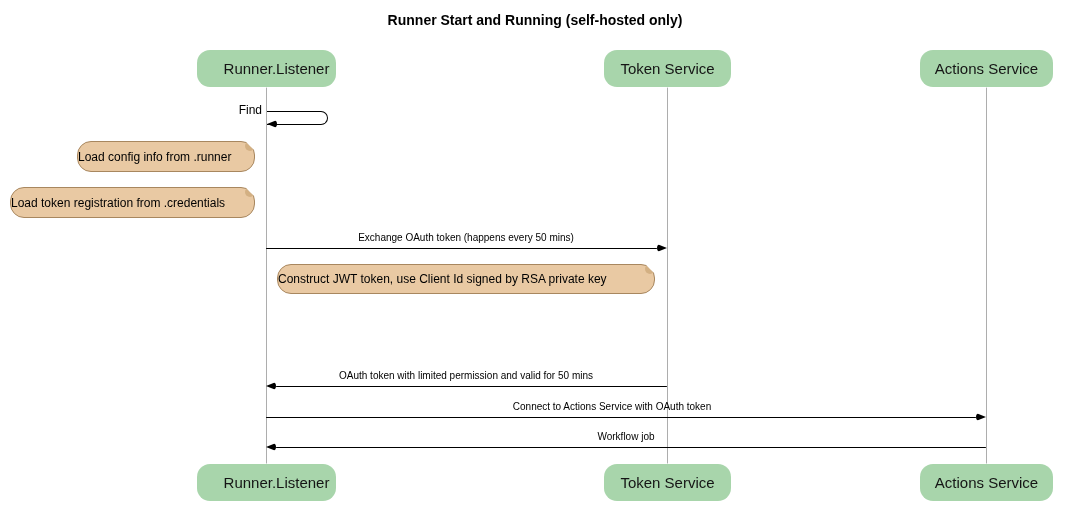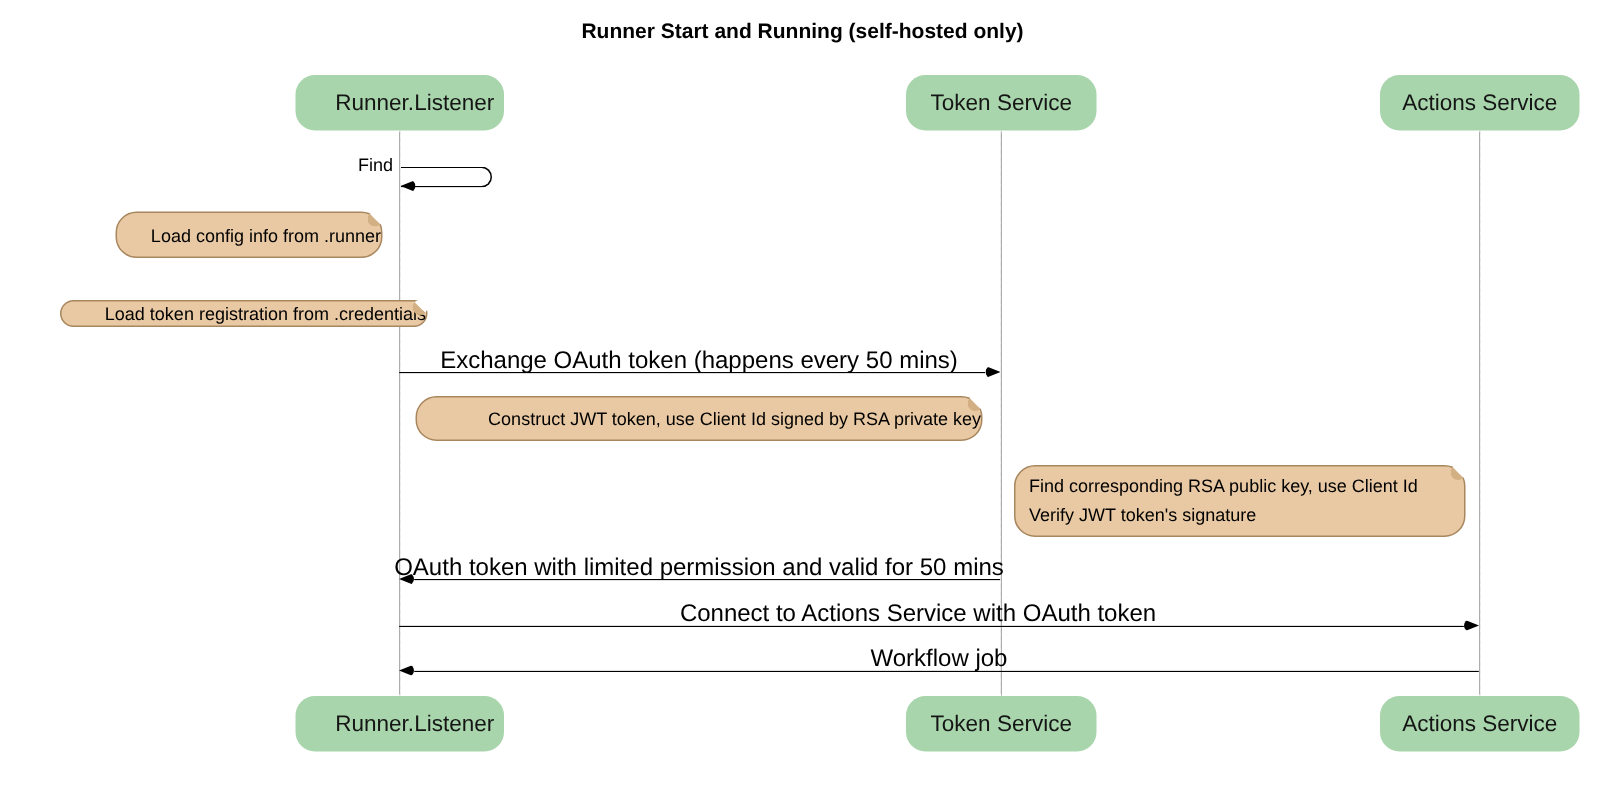--- a/index.html
+++ b/index.html
@@ -28,21 +28,21 @@
     display:flex; align-items:center; justify-content:center;
     font-size:15px; white-space:nowrap; z-index:3;
   }
   .p-runner  { left:197px; width:139px;padding-left:20px; }
   .p-token   { left:604px; width:127px; }
   .p-actions { left:920px; width:133px; }
   .row-top    { top:50px; }
   .row-bottom { top:464px; }
 
   .msg-label {
-    position:absolute; font-size:16px; white-space:nowrap;
+    position:absolute; font-size:10px; white-space:nowrap;
     transform:translateX(-50%); z-index:2;
   }
   .msg-line {
     position:absolute; height:0; border-top:1px solid var(--arrow); z-index:2;
   }
   .arrow-left {
     position:absolute; width:0; height:0; z-index:2;
     border-top:4px solid transparent; border-bottom:4px solid transparent;
     border-right:10px solid var(--arrow);
   }
@@ -57,31 +57,31 @@
   }
   .self-loop {
     position:absolute; left:267px; top:111px; width:61px; height:14px;
     border:1px solid var(--arrow); border-left:none;
     border-radius:0 9px 9px 0; z-index:2;
   }
   .note {
     position:absolute; background:var(--note_fill);
     border:1px solid var(--note_border);
     font-size:12px; z-index:4; display:flex; align-items:center;
-    justify-content:flex-end; white-space:nowrap;
+    justify-content:flex-start; white-space:nowrap;
   }
   .note .fold {
     position:absolute; top:-1px; right:-1px; width:0; height:0;
     border-style:solid; border-width:0 10px 10px 0;
     border-color:var(--background) var(--background) var(--note_fold) transparent;
   }
   .note-multiline { flex-direction:column; align-items:flex-start;
     justify-content:center; padding-left:9px; line-height:19px; }
   .n-load-config { left:77px;  top:141px; width:178px; height:31px; }
-  .n-load-token  { left:10px;  top:200px; width:245px; height:18px;margin-left:30px; }
+  .n-load-token  { left:10px;  top:187px; width:245px; height:31px; }
   .n-construct   { left:277px; top:264px; width:378px; height:30px; }
   .n-verify      { left:676px; top:310px; width:301px; height:48px; }
 </style>
 </head>
 <body>
 
 <div class="stage">
 
   <div class="title">Runner Start and Running (self-hosted only)</div>
 
@@ -113,25 +113,20 @@
 
   <div class="msg-label" style="left:466px; top:232px;">Exchange OAuth token (happens every 50 mins)</div>
   <div class="msg-line" style="left:266px; top:248px; width:391px;"></div>
   <div class="arrow-right" style="left:657px; top:244px;"></div>
 
   <div class="note n-construct">
     <span class="fold"></span>
     <span>Construct JWT token, use Client Id signed by RSA private key</span>
   </div>
 
-  <div class="note n-verify note-multiline">
-    <span class="fold"></span>
-    <span>Find corresponding RSA public key, use Client Id</span>
-    <span>Verify JWT token's signature</span>
-  </div>
 
   <div class="msg-label" style="left:466px; top:370px;">OAuth token with limited permission and valid for 50 mins</div>
   <div class="msg-line" style="left:276px; top:386px; width:391px;"></div>
   <div class="arrow-left" style="left:266px; top:382px;"></div>
 
   <div class="msg-label" style="left:612px; top:401px;">Connect to Actions Service with OAuth token</div>
   <div class="msg-line" style="left:266px; top:417px; width:710px;"></div>
   <div class="arrow-right" style="left:976px; top:413px;"></div>
 
   <div class="msg-label" style="left:626px; top:431px;">Workflow job</div>

